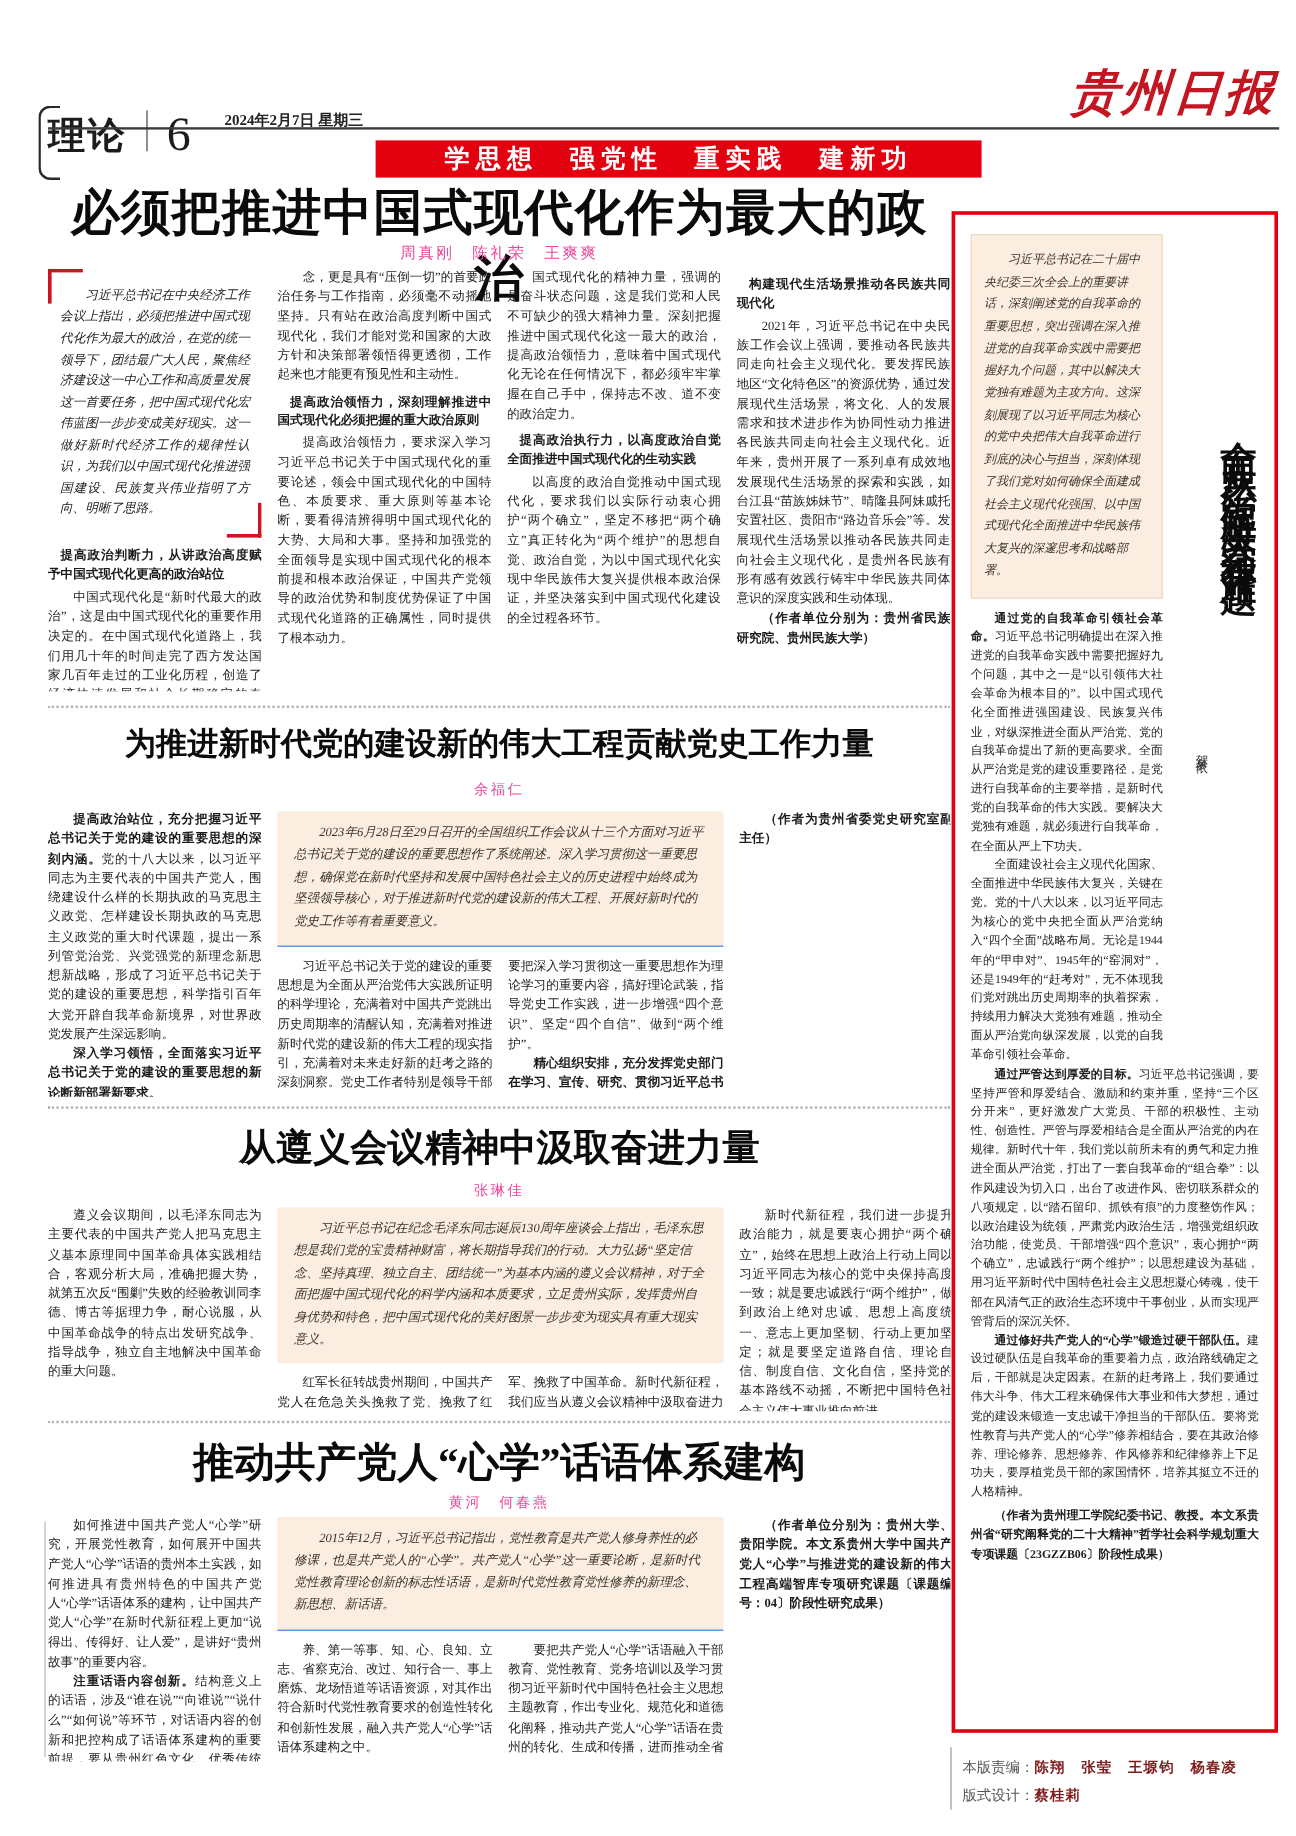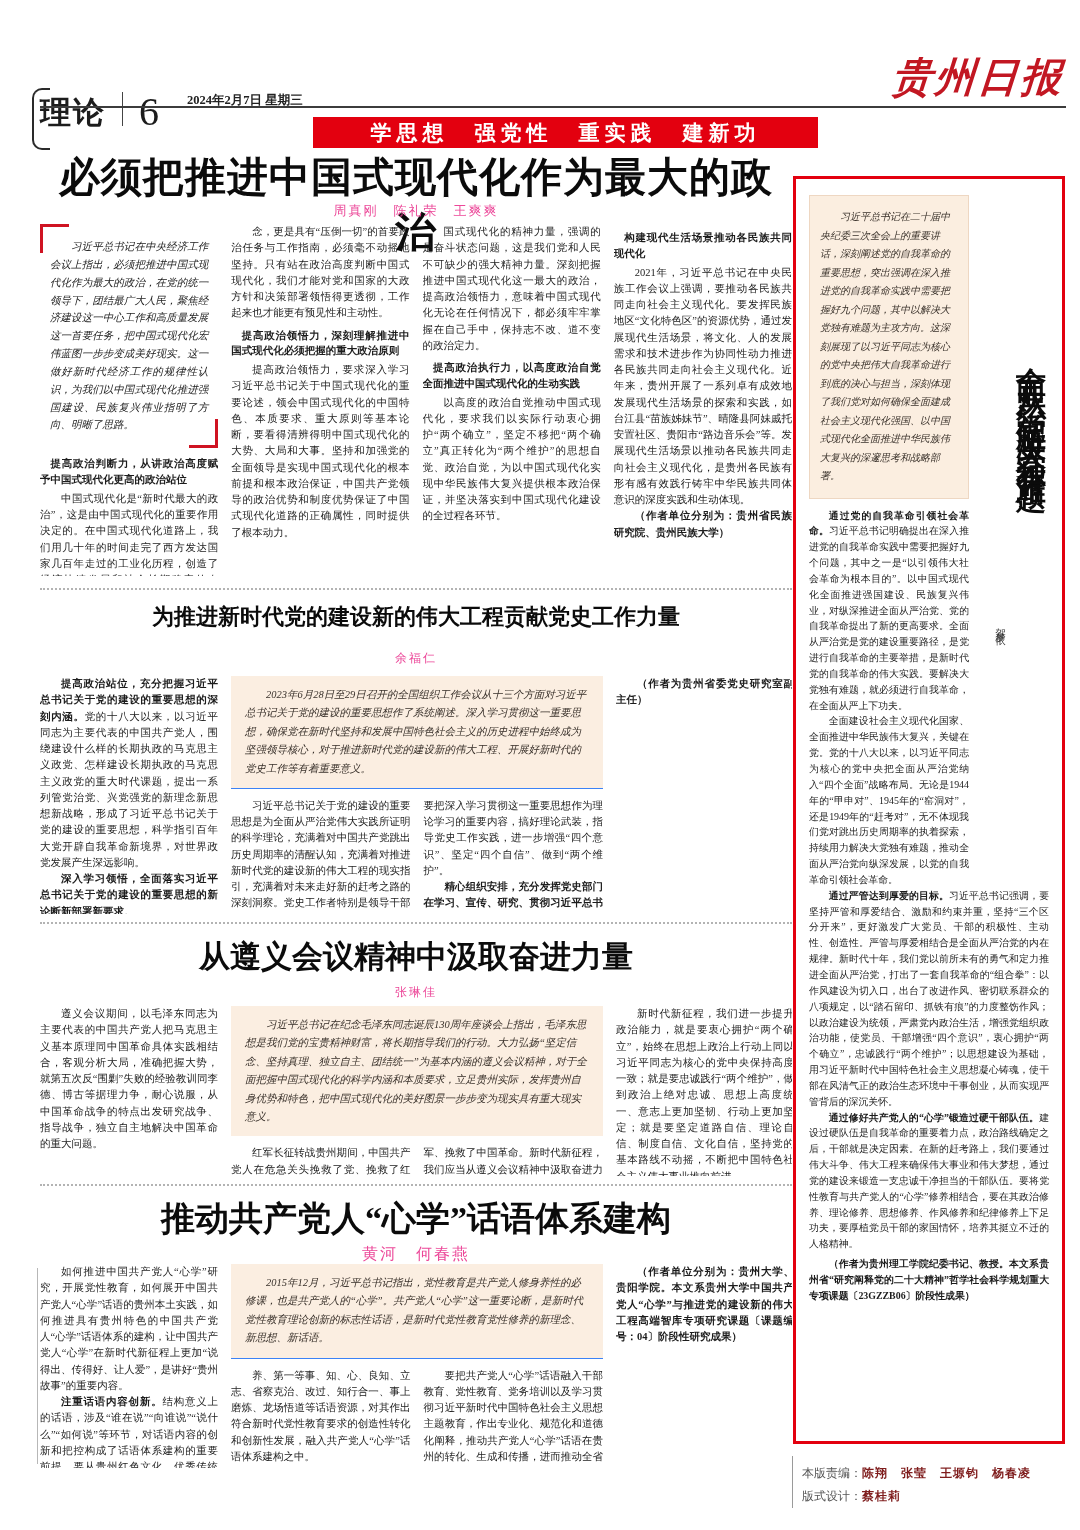--- a/index.html
+++ b/index.html
@@ -105,21 +105,21 @@
     </div>
     <div class="col">
       <div class="subhead">构建现代生活场景推动各民族共同现代化</div>
       <p>2021年，习近平总书记在中央民族工作会议上强调，要推动各民族共同走向社会主义现代化。要发挥民族地区“文化特色区”的资源优势，通过发展现代生活场景，将文化、人的发展需求和技术进步作为协同性动力推进各民族共同走向社会主义现代化。近年来，贵州开展了一系列卓有成效地发展现代生活场景的探索和实践，如台江县“苗族姊妹节”、晴隆县阿妹戚托安置社区、贵阳市“路边音乐会”等。发展现代生活场景以推动各民族共同走向社会主义现代化，是贵州各民族有形有感有效践行铸牢中华民族共同体意识的深度实践和生动体现。</p>
       <p class="attr">（作者单位分别为：贵州省民族研究院、贵州民族大学）</p>
     </div>
   </div>
 
   <div class="divider" style="top:588px;"></div>
 
-  <h2 class="article-title" style="top:602px;font-size:22px;">为推进新时代党的建设新的伟大工程贡献党史工作力量</h2>
+  <h2 class="article-title" style="top:602px;font-size:26px;">为推进新时代党的建设新的伟大工程贡献党史工作力量</h2>
   <div class="byline" style="top:650px;font-size:12px;">余福仁</div>
 
   <div class="body-flex" style="top:676px;height:238px;">
     <div class="col sidecol">
       <p><b class="lead">提高政治站位，充分把握习近平总书记关于党的建设的重要思想的深刻内涵。</b><span>党的十八大以来，以习近平同志为主要代表的中国共产党人，围绕建设什么样的长期执政的马克思主义政党、怎样建设长期执政的马克思主义政党的重大时代课题，提出一系列管党治党、兴党强党的新理念新思想新战略，形成了习近平总书记关于党的建设的重要思想，科学指引百年大党开辟自我革命新境界，对世界政党发展产生深远影响。</span></p>
       <p><b class="lead">深入学习领悟，全面落实习近平总书记关于党的建设的重要思想的新论断新部署新要求。</b></p>
     </div>
     <div class="mid">
       <div class="qbox redline">
         <p>2023年6月28日至29日召开的全国组织工作会议从十三个方面对习近平总书记关于党的建设的重要思想作了系统阐述。深入学习贯彻这一重要思想，确保党在新时代坚持和发展中国特色社会主义的历史进程中始终成为坚强领导核心，对于推进新时代党的建设新的伟大工程、开展好新时代的党史工作等有着重要意义。</p>
@@ -153,21 +153,21 @@
     </div>
     <div class="col sidecol">
       <p>新时代新征程，我们进一步提升政治能力，就是要衷心拥护“两个确立”，始终在思想上政治上行动上同以习近平同志为核心的党中央保持高度一致；就是要忠诚践行“两个维护”，做到政治上绝对忠诚、思想上高度统一、意志上更加坚韧、行动上更加坚定；就是要坚定道路自信、理论自信、制度自信、文化自信，坚持党的基本路线不动摇，不断把中国特色社会主义伟大事业推向前进。</p>
 
     </div>
   </div>
 
   <div class="divider" style="top:1184px;"></div>
 
   <h2 class="article-title" style="top:1196px;font-size:34px;">推动共产党人“心学”话语体系建构</h2>
-  <div class="byline" style="top:1244px;font-size:16px;">黄河　何春燕</div>
+  <div class="byline" style="top:1244px;font-size:12px;">黄河　何春燕</div>
 
   <div class="body-flex" style="top:1264px;height:204px;">
     <div class="col sidecol">
       <p>如何推进中国共产党人“心学”研究，开展党性教育，如何展开中国共产党人“心学”话语的贵州本土实践，如何推进具有贵州特色的中国共产党人“心学”话语体系的建构，让中国共产党人“心学”在新时代新征程上更加“说得出、传得好、让人爱”，是讲好“贵州故事”的重要内容。</p>
       <p><b class="lead">注重话语内容创新。</b><span>结构意义上的话语，涉及“谁在说”“向谁说”“说什么”“如何说”等环节，对话语内容的创新和把控构成了话语体系建构的重要前提，要从贵州红色文化、优秀传统文化中汲取养分，比如阳明文化中的修</span></p>
     </div>
     <div class="mid">
       <div class="qbox redline">
         <p>2015年12月，习近平总书记指出，党性教育是共产党人修身养性的必修课，也是共产党人的“心学”。共产党人“心学”这一重要论断，是新时代党性教育理论创新的标志性话语，是新时代党性教育党性修养的新理念、新思想、新话语。</p>
       </div>

